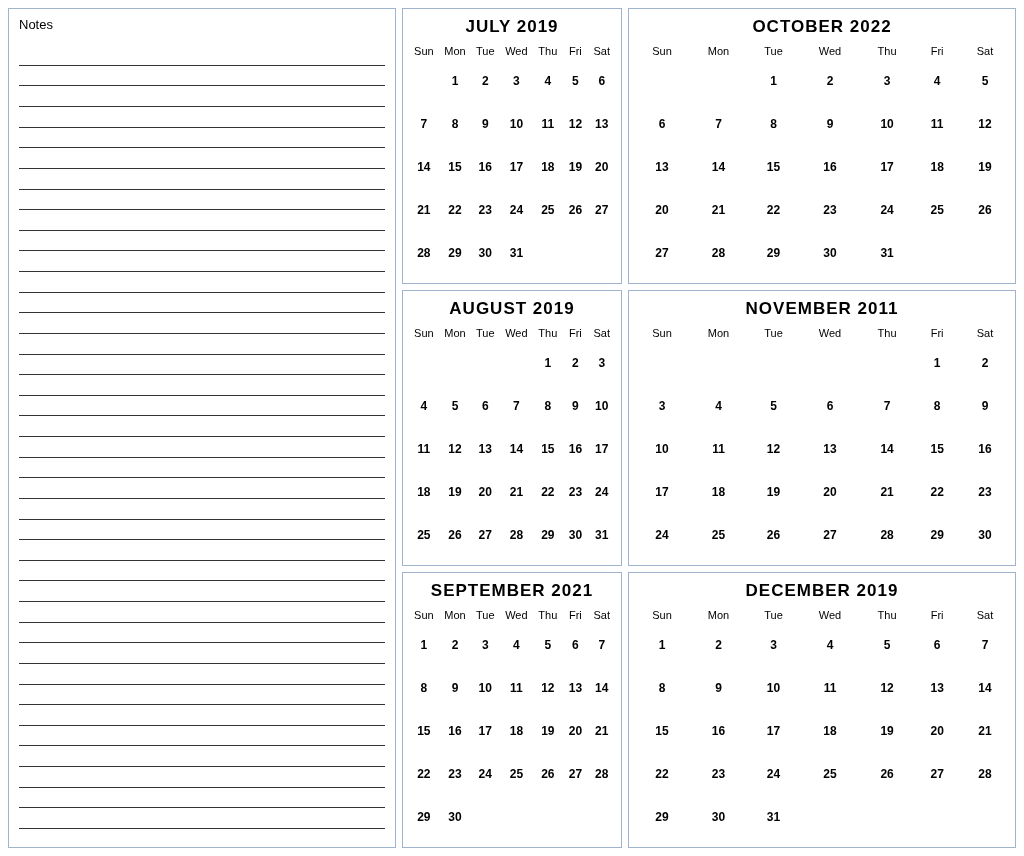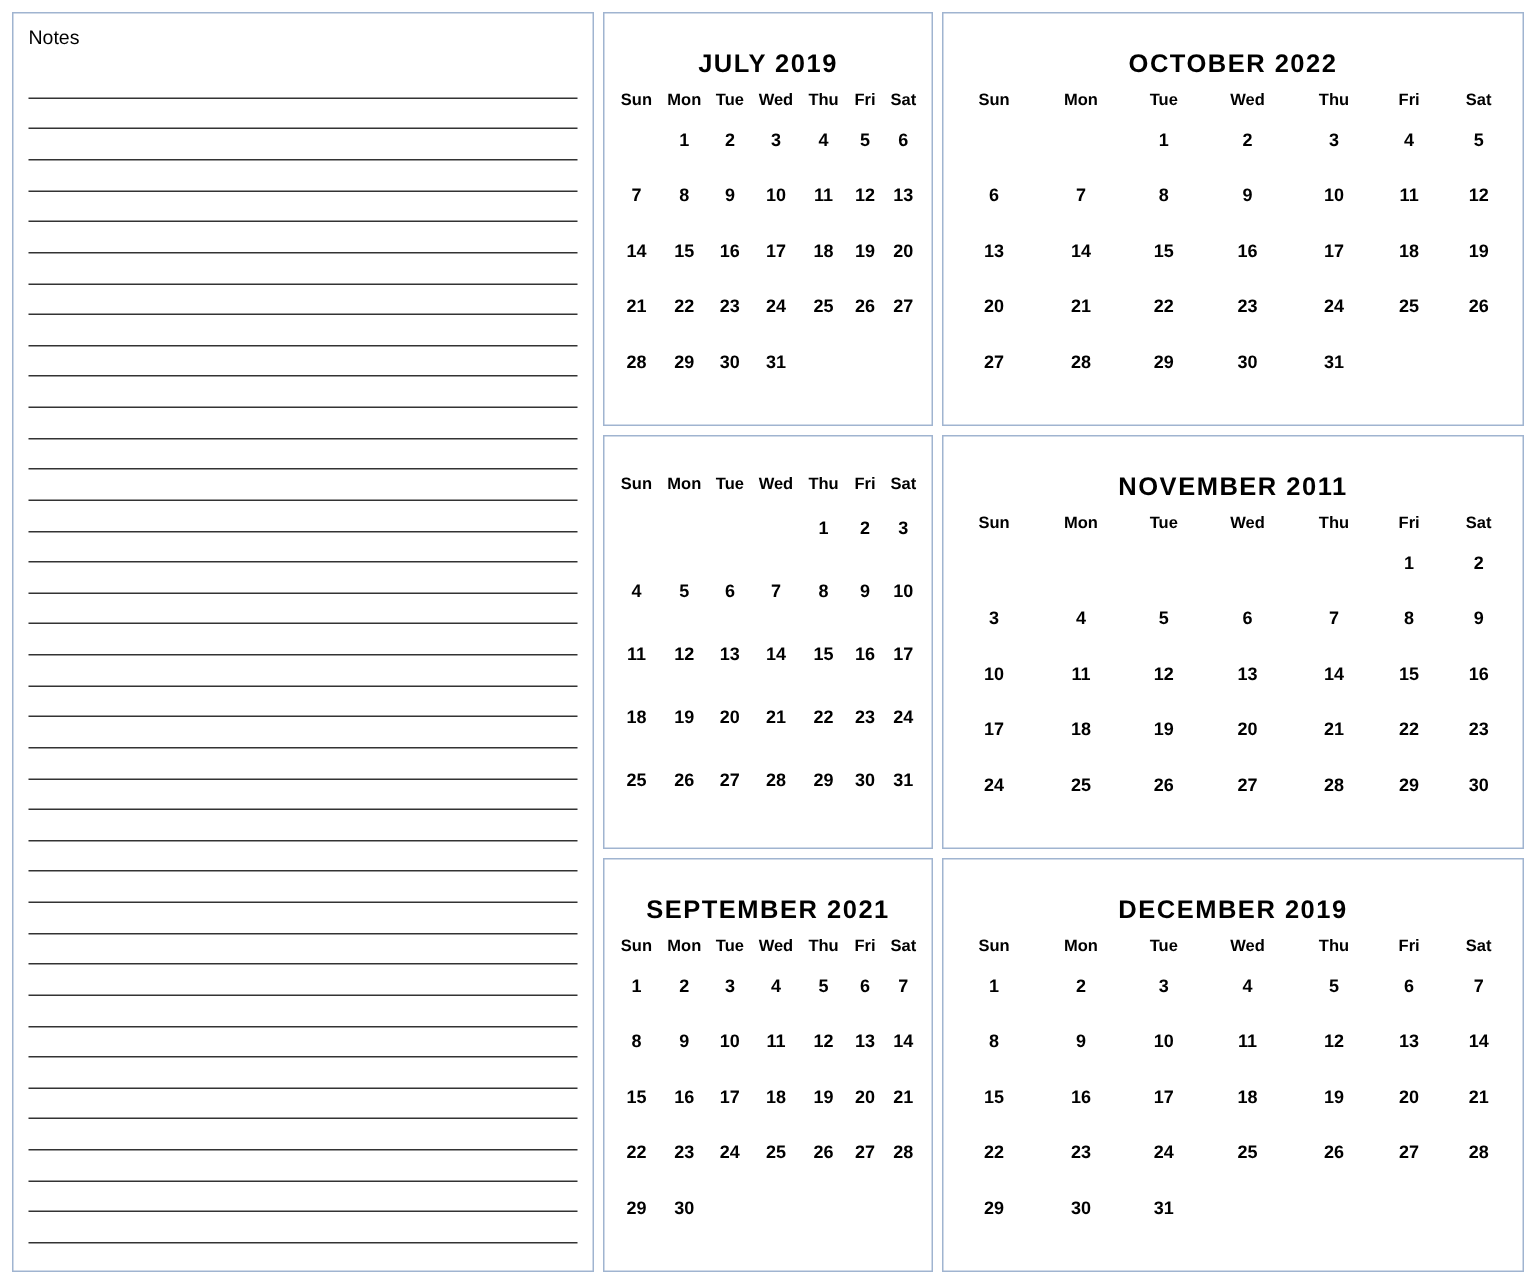--- a/index.html
+++ b/index.html
@@ -13,39 +13,39 @@
     .main-grid {
       display: grid;
       grid-template-columns: 1fr 220px 1fr;
       grid-template-rows: repeat(3, 1fr);
       gap: 6px;
       width: 100%;
       height: 840px;
     }
     .calendar-box {
       border: 1.5px solid #a0b4d0;
-      padding: 24px 6px;
+      padding: 8px 6px;
       display: flex;
       flex-direction: column;
     }
     .calendar-title {
       font-size: 17px;
       font-weight: 900;
       text-align: center;
       letter-spacing: 1px;
       margin-bottom: 6px;
     }
     .cal-table {
       width: 100%;
       border-collapse: collapse;
       flex: 1;
     }
     .cal-table th {
       font-size: 11px;
-      font-weight: bold;
+      font-weight: normal;
       text-align: center;
       padding: 2px 0;
       color: #000;
     }
     .cal-table td {
       font-size: 12px;
       font-weight: bold;
       text-align: center;
       padding: 3px 2px;
       color: #000;
@@ -244,20 +244,21 @@
             <td>30</td>
             <td>31</td>
             <td></td>
             <td></td>
           </tr>
         </tbody>
       </table>
     </div>
 
   <div class="calendar-box">
+      <div class="calendar-title">AUGUST 2019</div>
       <table class="cal-table">
         <thead>
           <tr>
             <th>Sun</th>
             <th>Mon</th>
             <th>Tue</th>
             <th>Wed</th>
             <th>Thu</th>
             <th>Fri</th>
             <th>Sat</th>

